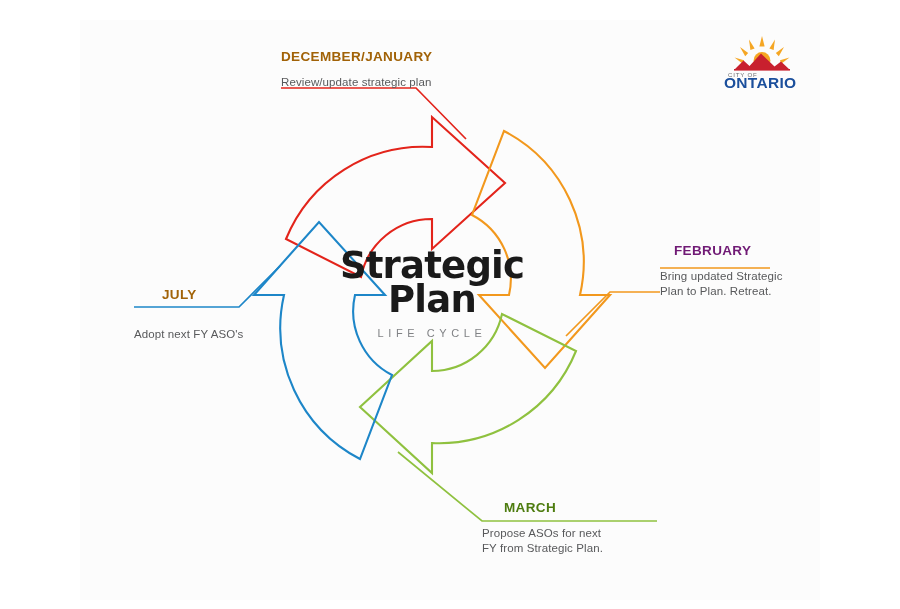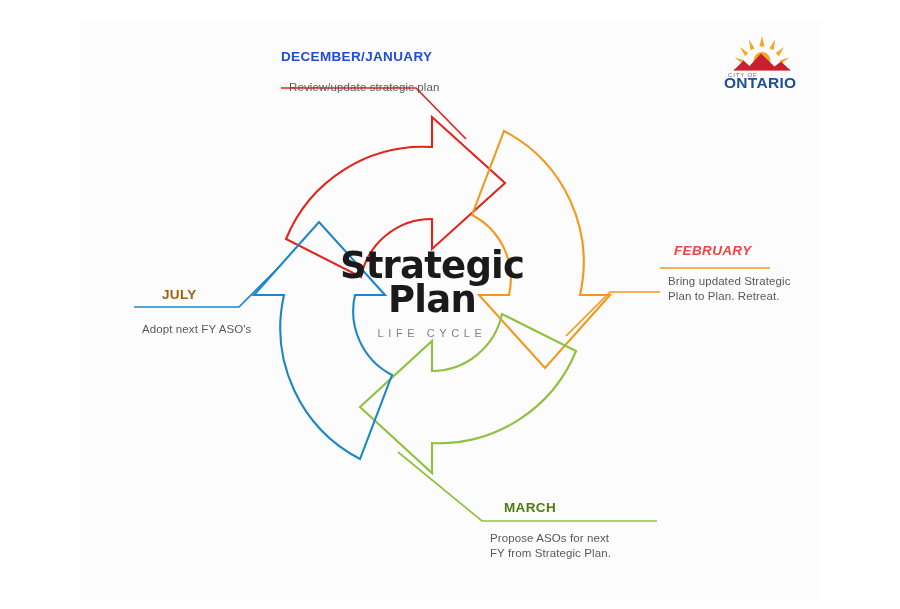--- a/index.html
+++ b/index.html
@@ -45,59 +45,59 @@
     font-size: 13.5px;
     letter-spacing: 0.35px;
     margin: 0 0 3px 0;
     line-height: 1.1;
     white-space: nowrap;
   }
   .label-desc {
     font-size: 11.5px;
     color: #58595b;
     line-height: 1.35;
-    margin: 8px;
+    margin: 0;
     letter-spacing: 0.1px;
   }
 
   #label-december {
     left: 281px;
     top: 50px;
     width: 180px;
     text-align: left;
   }
-  #label-december .label-title { color: #1d4ed8; }
+  #label-december .label-title { color: #a16207; }
   #label-december .label-desc { padding-top: 7px; }
 
   #label-february {
     left: 660px;
     top: 244px;
     width: 170px;
     text-align: left;
   }
-  #label-february .label-title { color: #ef4444; padding-left: 14px; font-style: italic; }
+  #label-february .label-title { color: #701a75; padding-left: 14px; }
   #label-february .label-desc { padding-top: 7px; }
 
   #label-march {
     left: 482px;
     top: 501px;
     width: 175px;
     text-align: left;
   }
   #label-march .label-title { color: #4d7c0f; padding-left: 22px; }
   #label-march .label-desc { padding-top: 7px; }
 
   #label-july {
     left: 134px;
     top: 288px;
     width: 165px;
     text-align: left;
   }
   #label-july .label-title { color: #a16207; padding-left: 28px; }
-  #label-july .label-desc { padding-top: 11px; }
+  #label-july .label-desc { padding-top: 21px; }
 
   
   #center-title {
     position: absolute;
     left: 332px;
     top: 249px;
     width: 200px;
     text-align: center;
     pointer-events: none;
   }

